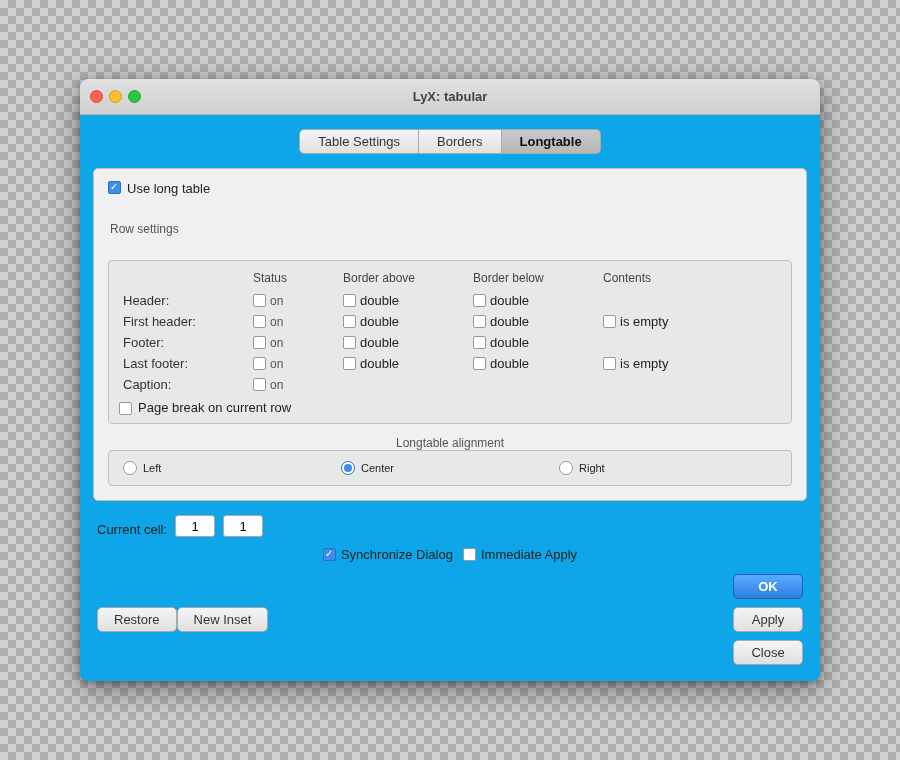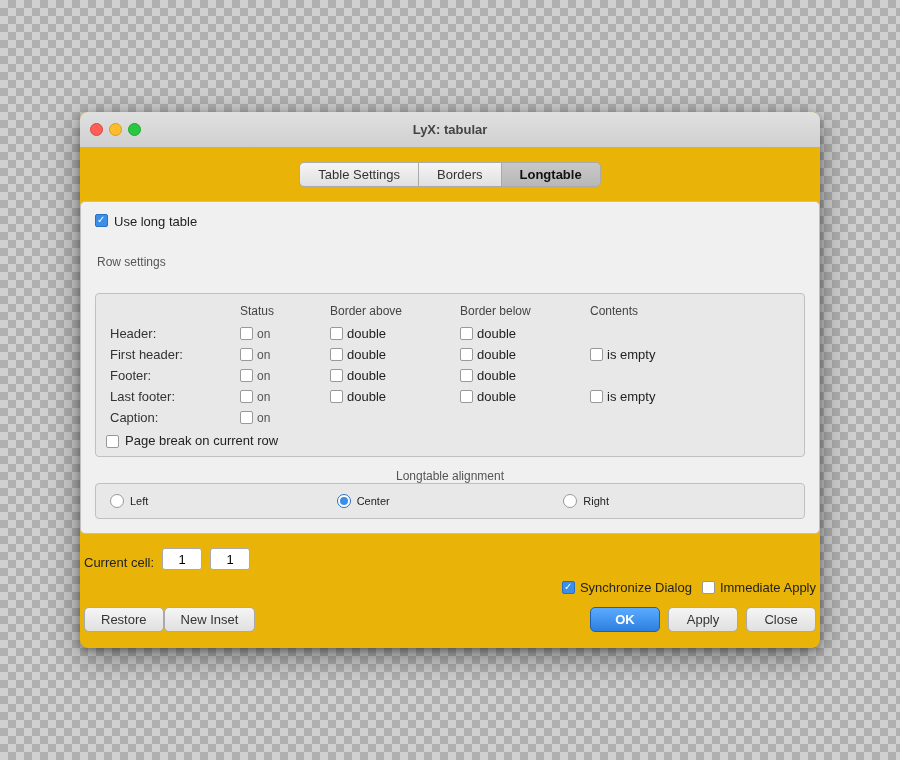--- a/index.html
+++ b/index.html
@@ -19,21 +19,21 @@
       justify-content: center;
       width: 900px;
       height: 760px;
       font-family: -apple-system, 'Helvetica Neue', Arial, sans-serif;
       font-size: 13px;
       color: #222;
     }
 
     .window {
       width: 740px;
-      background: #eab308;
+      background: #0ea5e9;
       border-radius: 8px;
       box-shadow: 0 8px 32px rgba(0,0,0,0.45), 0 2px 6px rgba(0,0,0,0.3);
       overflow: hidden;
       position: relative;
     }
 
     .titlebar {
       background: linear-gradient(to bottom, #e0e0e0, #d0d0d0);
       height: 36px;
       display: flex;
@@ -63,21 +63,21 @@
     .title-text {
       position: absolute;
       left: 50%;
       transform: translateX(-50%);
       font-size: 13px;
       font-weight: 600;
       color: #444;
     }
 
     .content {
-      padding: 14px 0 16px;
+      padding: 14px 13px 16px;
     }
 
     
     .tabs {
       display: flex;
       justify-content: center;
       gap: 0;
       margin-bottom: 14px;
     }
 
@@ -272,40 +272,40 @@
       border-radius: 3px;
       padding: 0 4px;
       font-size: 13px;
       background: #fff;
       text-align: center;
     }
 
     .sync-row {
       display: flex;
       align-items: center;
-      justify-content: flex-end;
+      justify-content: center;
       gap: 10px;
       margin-bottom: 12px;
     }
 
     .sync-option {
       display: flex;
       align-items: center;
       gap: 5px;
       font-size: 13px;
     }
 
     .button-row {
       display: flex;
       align-items: center;
       justify-content: space-between;
     }
 
     .left-buttons { display: flex; }
-    .right-buttons { display: flex; gap: 8px; }
+    .right-buttons { display: flex; gap: 8px; flex-direction: column; }
 
     .btn {
       padding: 4px 16px;
       font-size: 13px;
       border-radius: 5px;
       border: 1px solid #aaa;
       background: linear-gradient(to bottom, #f5f5f5, #e0e0e0);
       color: #333;
       cursor: pointer;
       min-width: 70px;

